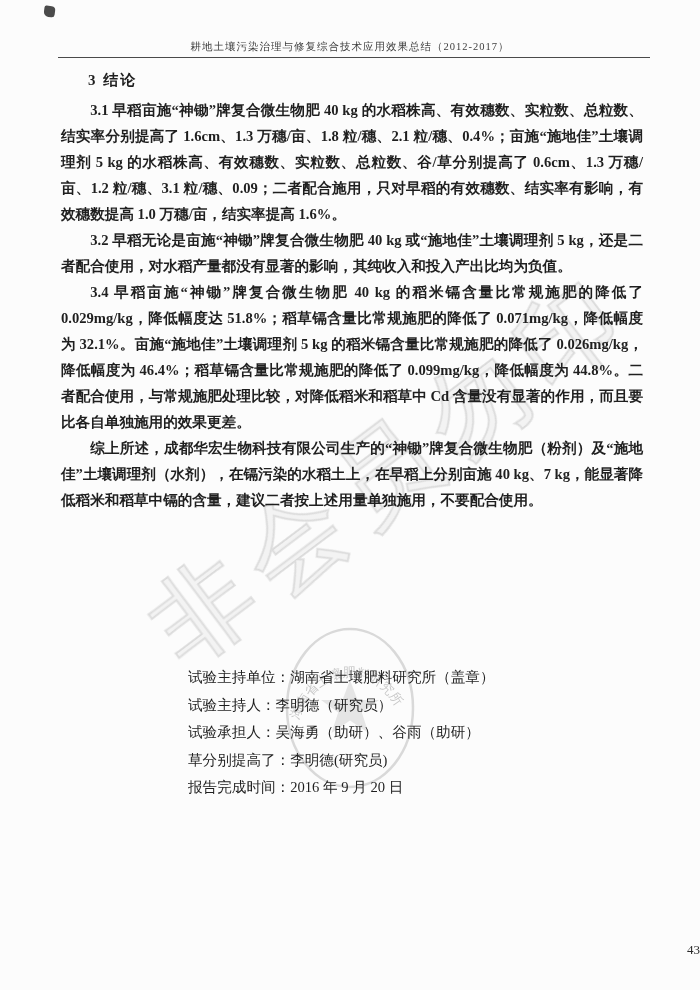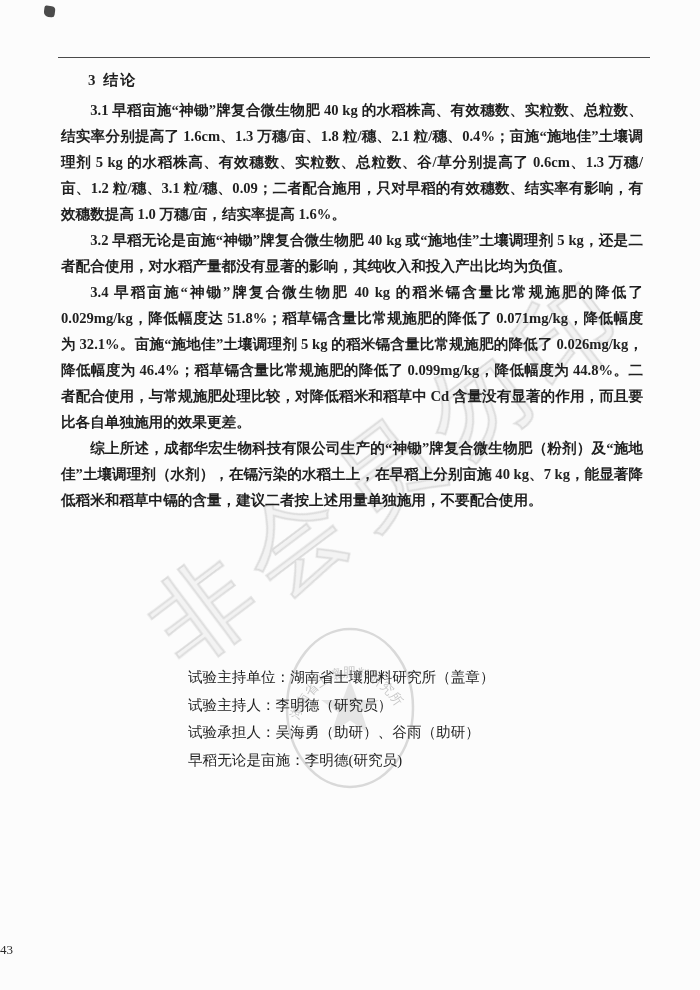--- a/index.html
+++ b/index.html
@@ -40,21 +40,21 @@
   .body-text p{
     margin:0;text-indent:2em;
   }
   .sig-block{
     position:absolute;top:664px;left:168px;
     font-size:14.6px;line-height:27.5px;
   }
   .sig-block div{white-space:nowrap;margin-left:20px;}
   .page-number{
     position:absolute;bottom:32px;left:0;right:0;
-    text-align:left;font-size:13px;color:#2a2a2a;
+    text-align:right;font-size:13px;color:#2a2a2a;
   }
   .watermark{
     position:absolute;left:392px;top:470px;
     transform:translate(-50%,-50%) rotate(-37deg);
     font-size:100px;letter-spacing:14px;white-space:nowrap;
     color:rgba(170,170,170,0.10);
     -webkit-text-stroke:2px rgba(158,158,158,0.30);
     filter:blur(.6px);
     pointer-events:none;
     font-family:"Liberation Sans","DejaVu Sans",sans-serif;
@@ -65,20 +65,21 @@
     pointer-events:none;
   }
 </style>
 </head>
 <body>
 
 <div class="page">
 
   <div class="corner-smudge"></div>
 
+  <div class="running-head">耕地土壤污染治理与修复综合技术应用效果总结（2012-2017）</div>
   <div class="head-rule"></div>
 
   <div class="watermark">非会员勿印</div>
 
   <svg class="seal" viewBox="0 0 134 168" xmlns="http://www.w3.org/2000/svg">
     <ellipse cx="67" cy="84" rx="63" ry="79" fill="none" stroke="rgba(150,150,150,0.40)" stroke-width="2.5"></ellipse>
     <polygon points="67,56 74.5,76 96,76 78.8,88.5 85.5,109 67,96.5 48.5,109 55.2,88.5 38,76 59.5,76" fill="rgba(155,155,155,0.28)"></polygon>
     <path id="sealArc" d="M 14 100 A 56 70 0 0 1 120 100" fill="none"></path>
     <text font-size="13" fill="rgba(140,140,140,0.55)" font-family="Liberation Sans, DejaVu Sans, sans-serif">
       <textPath href="#sealArc" startOffset="4">湖南省土壤肥料研究所</textPath>
@@ -91,18 +92,19 @@
     <p>3.1 早稻亩施“神锄”牌复合微生物肥 40 kg 的水稻株高、有效穗数、实粒数、总粒数、结实率分别提高了 1.6cm、1.3 万穗/亩、1.8 粒/穗、2.1 粒/穗、0.4%；亩施“施地佳”土壤调理剂 5 kg 的水稻株高、有效穗数、实粒数、总粒数、谷/草分别提高了 0.6cm、1.3 万穗/亩、1.2 粒/穗、3.1 粒/穗、0.09；二者配合施用，只对早稻的有效穗数、结实率有影响，有效穗数提高 1.0 万穗/亩，结实率提高 1.6%。</p>
     <p>3.2 早稻无论是亩施“神锄”牌复合微生物肥 40 kg 或“施地佳”土壤调理剂 5 kg，还是二者配合使用，对水稻产量都没有显著的影响，其纯收入和投入产出比均为负值。</p>
     <p>3.4 早稻亩施“神锄”牌复合微生物肥 40 kg 的稻米镉含量比常规施肥的降低了 0.029mg/kg，降低幅度达 51.8%；稻草镉含量比常规施肥的降低了 0.071mg/kg，降低幅度为 32.1%。亩施“施地佳”土壤调理剂 5 kg 的稻米镉含量比常规施肥的降低了 0.026mg/kg，降低幅度为 46.4%；稻草镉含量比常规施肥的降低了 0.099mg/kg，降低幅度为 44.8%。二者配合使用，与常规施肥处理比较，对降低稻米和稻草中 Cd 含量没有显著的作用，而且要比各自单独施用的效果更差。</p>
     <p>综上所述，成都华宏生物科技有限公司生产的“神锄”牌复合微生物肥（粉剂）及“施地佳”土壤调理剂（水剂），在镉污染的水稻土上，在早稻上分别亩施 40 kg、7 kg，能显著降低稻米和稻草中镉的含量，建议二者按上述用量单独施用，不要配合使用。</p>
   </div>
 
   <div class="sig-block">
     <div>试验主持单位：湖南省土壤肥料研究所（盖章）</div>
     <div>试验主持人：李明德（研究员）</div>
     <div>试验承担人：吴海勇（助研）、谷雨（助研）</div>
-    <div>早稻无论是亩施：李明德(研究员)</div>
+    <div>草分别提高了：李明德(研究员)</div>
+    <div>报告完成时间：2016 年 9 月 20 日</div>
   </div>
 
   <div class="page-number">43</div>
 
 </div>
 
 </body></html>

